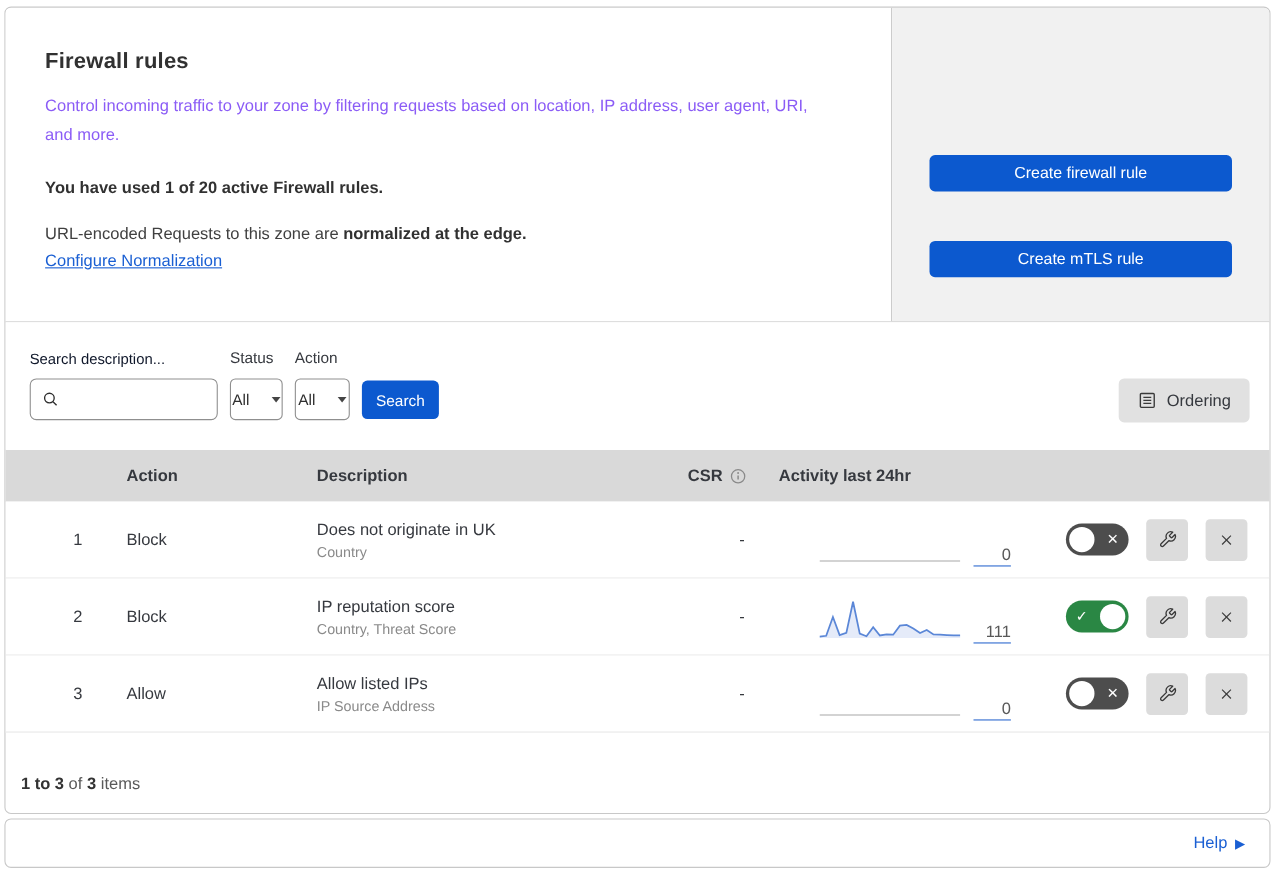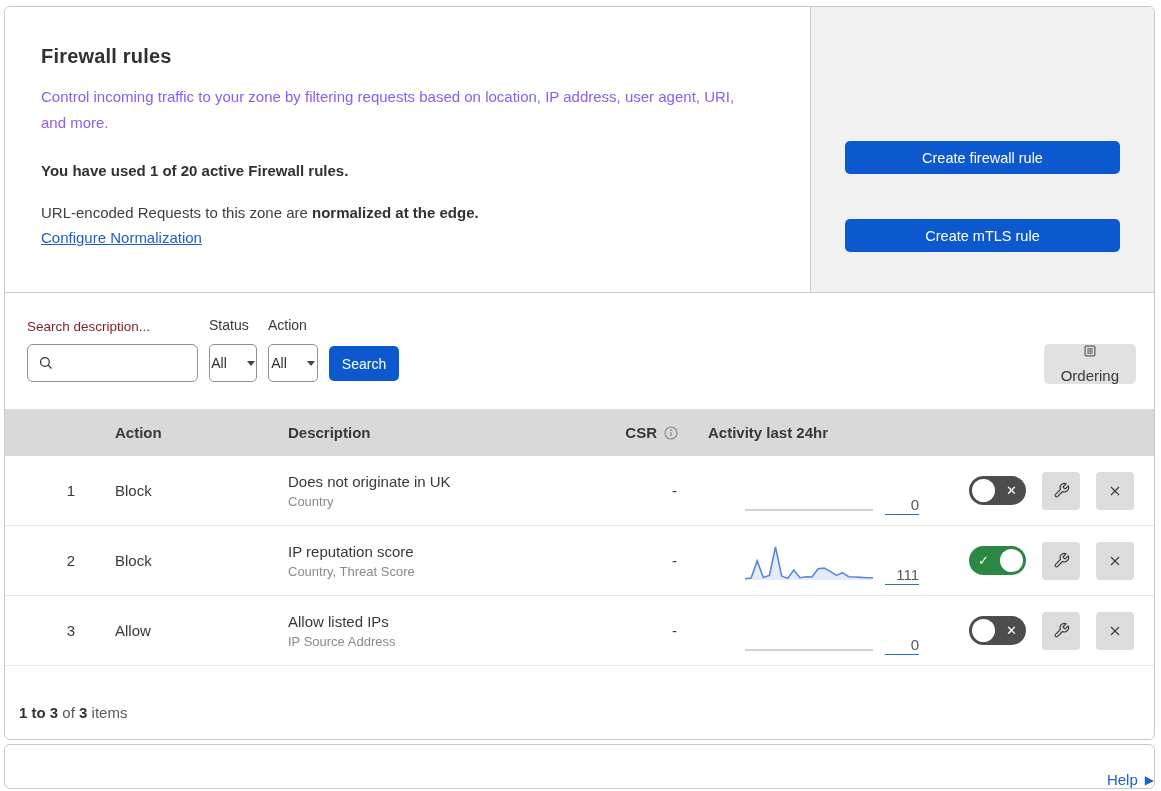--- a/index.html
+++ b/index.html
@@ -22,39 +22,39 @@
   .intro .cfg-link { display: inline-block; margin-top: 8px; font-size: 15px;
     color: var(--link, #1a5fd3); text-decoration: underline; cursor: pointer; }
   .cta-panel { width: 343px; background: #f1f1f1; padding: 102px 34px 0; display: flex;
     flex-direction: column; gap: 13px; }
   .btn-primary { height: 33px; width: 100%; border: none; border-radius: 5px;
     background: var(--accent, #0c59cf); color: #fff; font-size: 14.5px; cursor: pointer;
     font-family: inherit; margin-top: 32px; }
 
   
   .filter-bar { position: relative; height: 116px; background: #fff; }
-  .flabel { position: absolute; font-size: 13.5px; color: #7f1d1d; }
+  .flabel { position: absolute; font-size: 13.5px; color: #0f172a; }
   .flabel.sm { font-size: 14px; color: #36393f; }
   .search-box { position: absolute; left: 22px; top: 51px; width: 171px; height: 38px;
     border: 1px solid #8f8f8f; border-radius: 6px; background: #fff; display: flex;
     align-items: center; padding-left: 10px; gap: 8px; }
   .search-box input { border: none; outline: none; flex: 1; min-width: 0; height: 100%;
     font-size: 14px; font-family: inherit; background: transparent; }
   .fselect { position: absolute; top: 51px; height: 38px; border: 1px solid #8f8f8f;
     border-radius: 5px; background: #fff; display: flex; align-items: center;
     justify-content: center; gap: 20px; font-size: 14px; color: #2f2f2f; cursor: pointer; }
   .caret { width: 0; height: 0; border-left: 4.5px solid transparent;
     border-right: 4.5px solid transparent; border-top: 5.5px solid #444; margin-top: 1px; }
   .btn-search { position: absolute; left: 324px; top: 53px; width: 70px; height: 35px;
     border: none; border-radius: 5px; background: var(--accent, #0c59cf); color: #fff;
     font-size: 14px; cursor: pointer; font-family: inherit; }
   .btn-ordering { position: absolute; right: 18px; top: 51px; height: 40px;
     padding: 0 17px; border: none; border-radius: 5px; background: #e1e1e1;
     display: flex; align-items: center; gap: 9px; font-size: 15px; color: #36393f;
-    cursor: pointer; font-family: inherit; flex-direction: column; }
+    cursor: pointer; font-family: inherit; }
 
   
   .grid { display: grid; grid-template-columns: 110px 173px 287px 120px 263px 1fr; }
   .thead { height: 47px; background: #d9d9d9; align-items: center;
     font-size: 15px; font-weight: 600; color: #36393f; }
   .h-csr { display: flex; justify-content: flex-end; align-items: center; gap: 6px;
     padding-right: 16px; }
   .h-activity { padding-left: 13px; }
   .trow { height: 70px; border-bottom: 1px solid #e8e8e8; align-items: center; background: #fff; }
   .cell-num { text-align: right; padding-right: 40px; font-size: 15px; color: #36393f; }
@@ -84,21 +84,21 @@
     background: #dcdcdc; display: flex; align-items: center; justify-content: center;
     cursor: pointer; }
 
   
   .tfoot { padding: 38px 0 0 14px; font-size: 15px; color: #595959; }
   .tfoot b { color: #333; }
 
   
   .help-card { position: absolute; left: 4px; top: 744px; width: 1151px; height: 45px;
     border: 1px solid #c8c8c8; border-radius: 6px; background: #fff; display: flex;
-    align-items: flex-end; justify-content: flex-end; }
+    align-items: center; justify-content: flex-end; padding-right: 22px; }
   .help-link { display: flex; align-items: center; gap: 7px; color: var(--link, #1a5fd3);
     font-size: 15px; cursor: pointer; }
   .help-arrow { font-size: 12px; line-height: 1; }
 </style>
 </head>
 <body>
 
 <div class="page">
 
   <div class="main-card">

